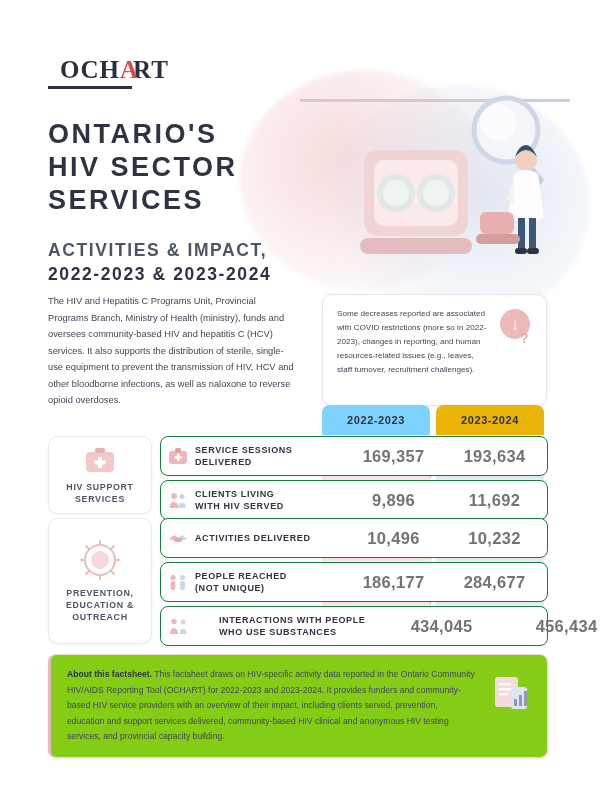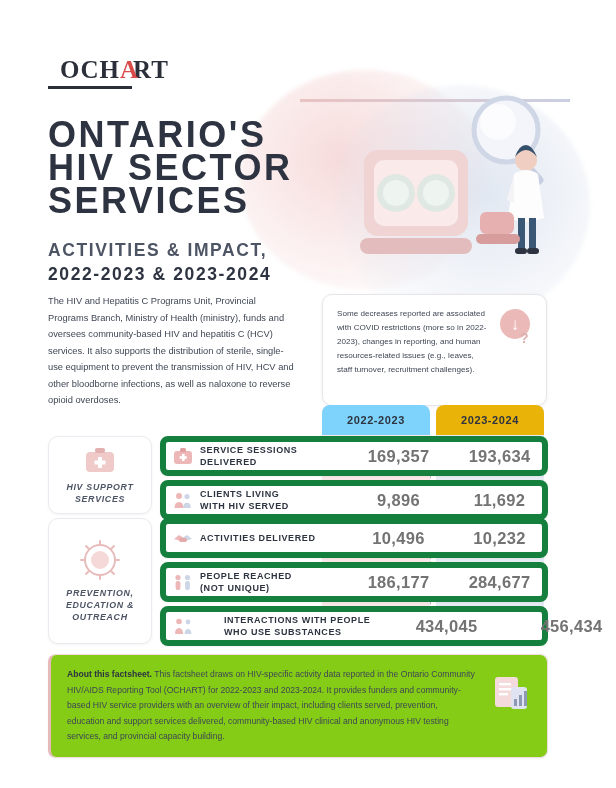--- a/index.html
+++ b/index.html
@@ -63,21 +63,21 @@
     left: 48px; top: 86px;
     width: 84px; height: 3px;
     background: #2b2f3a;
   }
 
   
   .headline {
     position: absolute;
     left: 48px; top: 118px;
     width: 300px;
-    font-size: 36px;
+    font-size: 27px;
     line-height: 33px;
     font-weight: bold;
     letter-spacing: 2.5px;
     color: #2d3340;
   }
   .subhead {
     position: absolute;
     left: 48px; top: 238px;
     width: 320px;
     color: #4d5565;
@@ -192,39 +192,38 @@
     background: #ffffff;
     border: 1px solid #eceaf0;
     border-radius: 10px;
     box-shadow: 0 1px 3px rgba(0,0,0,0.05);
     box-sizing: border-box;
     display: flex;
     flex-direction: column;
     align-items: center;
     justify-content: center;
     padding: 8px 4px;
-    font-style: italic;
   }
   .group-label-text {
     font-size: 8.8px;
     font-weight: bold;
     letter-spacing: 0.7px;
     color: #4d5565;
     text-align: center;
     line-height: 12px;
     margin-top: 6px;
   }
 
   .row {
     position: absolute;
     left: 112px;
     width: 388px;
     height: 40px;
     background: #ffffff;
-    border: 6px solid #15803d;
+    border: 1px solid #15803d;
     border-radius: 8px;
     box-shadow: 0 1px 3px rgba(0,0,0,0.05);
     box-sizing: border-box;
     display: flex;
     align-items: center;
   }
   .row-icon {
     width: 34px;
     display: flex;
     align-items: center;

